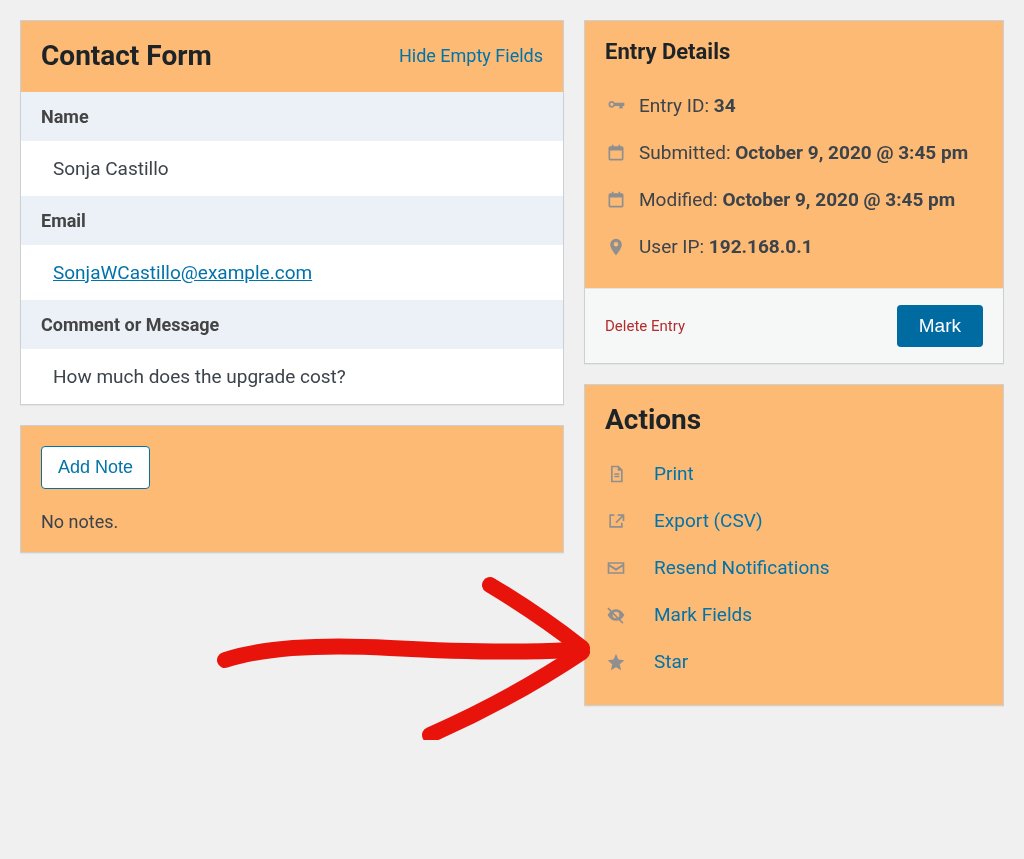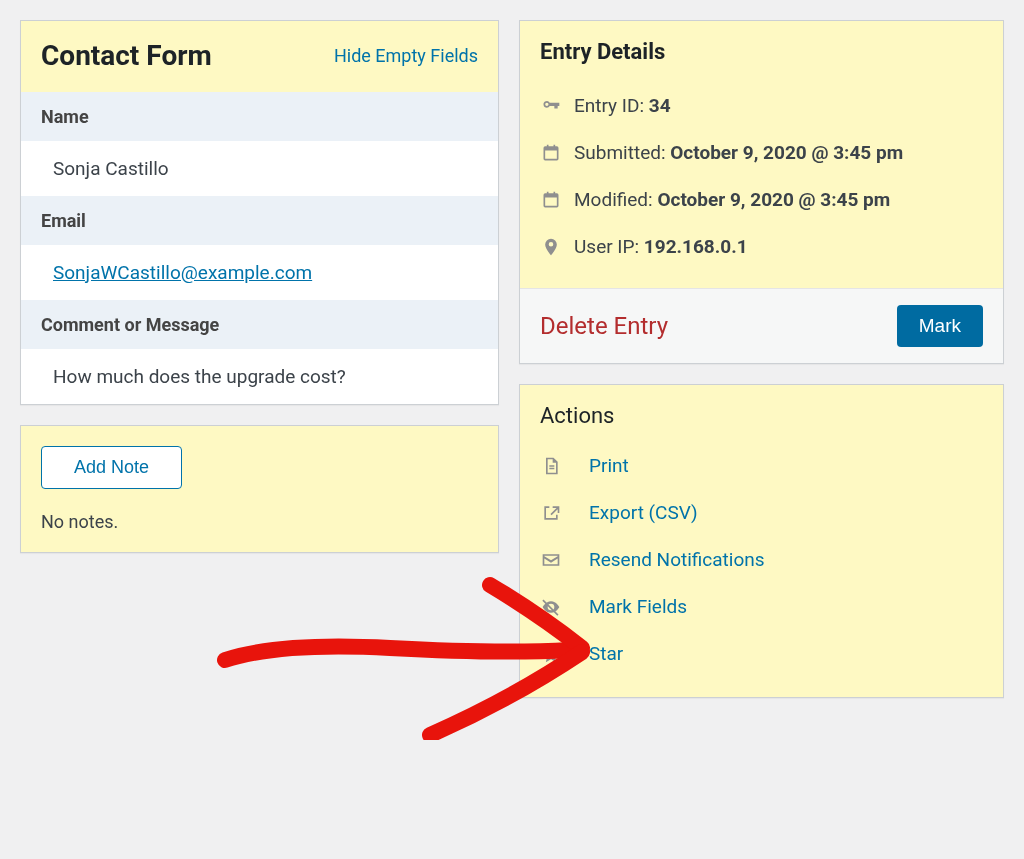--- a/index.html
+++ b/index.html
@@ -7,23 +7,23 @@
       font-family: -apple-system, BlinkMacSystemFont, "Segoe UI", Roboto, sans-serif;
       background: #f0f0f1;
       width: 1024px;
       height: 859px;
       padding: 20px;
       display: flex;
       gap: 20px;
       position: relative;
     }
     .left-col { flex: 1; display: flex; flex-direction: column; gap: 20px; }
-    .right-col { width: 485px; display: flex; flex-direction: column; gap: 20px; }
+    .right-col { width: 420px; display: flex; flex-direction: column; gap: 20px; }
     .panel {
-      background: #fef9c3;
+      background: #fdba74;
       border: 1px solid #ccd0d4;
       box-shadow: 0 1px 1px rgba(0,0,0,.04);
     }
     
     .cf-header {
       display: flex; justify-content: space-between; align-items: center;
       padding: 18px 20px 20px 20px;
     }
     .cf-title { font-size: 28px; font-weight: 700; color: #1d2327; }
     .cf-hide { color: #0073aa; font-size: 18px; cursor: pointer; }
@@ -36,47 +36,47 @@
       background: #fff;
       padding: 16px 32px;
       font-size: 19px; color: #3c434a;
     }
     .cf-row-value a { color: #0073aa; text-decoration: underline; }
     
     .notes-body { padding: 20px; }
     .notes-title { font-size: 22px; font-weight: 700; color: #1d2327; margin-bottom: 22px; }
     .add-note-btn {
       border: 1px solid #0073aa; color: #0073aa; background: #fff;
-      padding: 10px 32px; font-size: 18px; border-radius: 4px; cursor: pointer;
+      padding: 10px 16px; font-size: 18px; border-radius: 4px; cursor: pointer;
       margin-bottom: 22px;
     }
     .no-notes { font-size: 18px; color: #3c434a; }
     
     .ed-header { padding: 18px 20px 10px 20px; font-size: 22px; font-weight: 700; color: #1d2327; }
     .ed-list { padding: 8px 20px 18px 20px; }
     .ed-item {
       display: flex; align-items: center; gap: 12px;
       font-size: 19px; color: #3c434a; padding: 12px 0;
       flex-wrap: wrap;
     }
     .ed-item .icon { color: #8f8f8f; flex-shrink: 0; width: 22px; display: flex; align-items: center; justify-content: center; }
     .ed-item .text { flex: 1; min-width: 0; }
     .ed-item .val { font-weight: 700; }
     .ed-item a { color: #0073aa; text-decoration: underline; font-weight: 700; }
     .ed-footer {
       display: flex; justify-content: space-between; align-items: center;
       padding: 16px 20px; border-top: 1px solid #e5e5e5; background: #f6f7f7;
     }
-    .delete-link { color: #b32d2e; font-size: 24px; cursor: pointer; }
+    .delete-link { color: #b32d2e; font-size: 15px; cursor: pointer; }
     .edit-btn {
       background: #006ba1; color: #fff; border: none; padding: 10px 22px;
       font-size: 19px; border-radius: 4px; cursor: pointer;
     }
     
-    .ac-header { padding: 18px 20px 10px 20px; font-size: 22px; font-weight: 400; color: #1d2327; }
+    .ac-header { padding: 18px 20px 10px 20px; font-size: 28px; font-weight: 700; color: #1d2327; }
     .ac-list { padding: 4px 20px 20px 20px; }
     .ac-item {
       display: flex; align-items: center; gap: 27px;
       padding: 12px 0; font-size: 19px; cursor: pointer;
     }
     .ac-item .icon { color: #8f8f8f; width: 22px; display: flex; align-items: center; justify-content: center; flex-shrink: 0; }
     .ac-item .label { color: #0073aa; }
     
     .arrow-svg {
       position: absolute;

